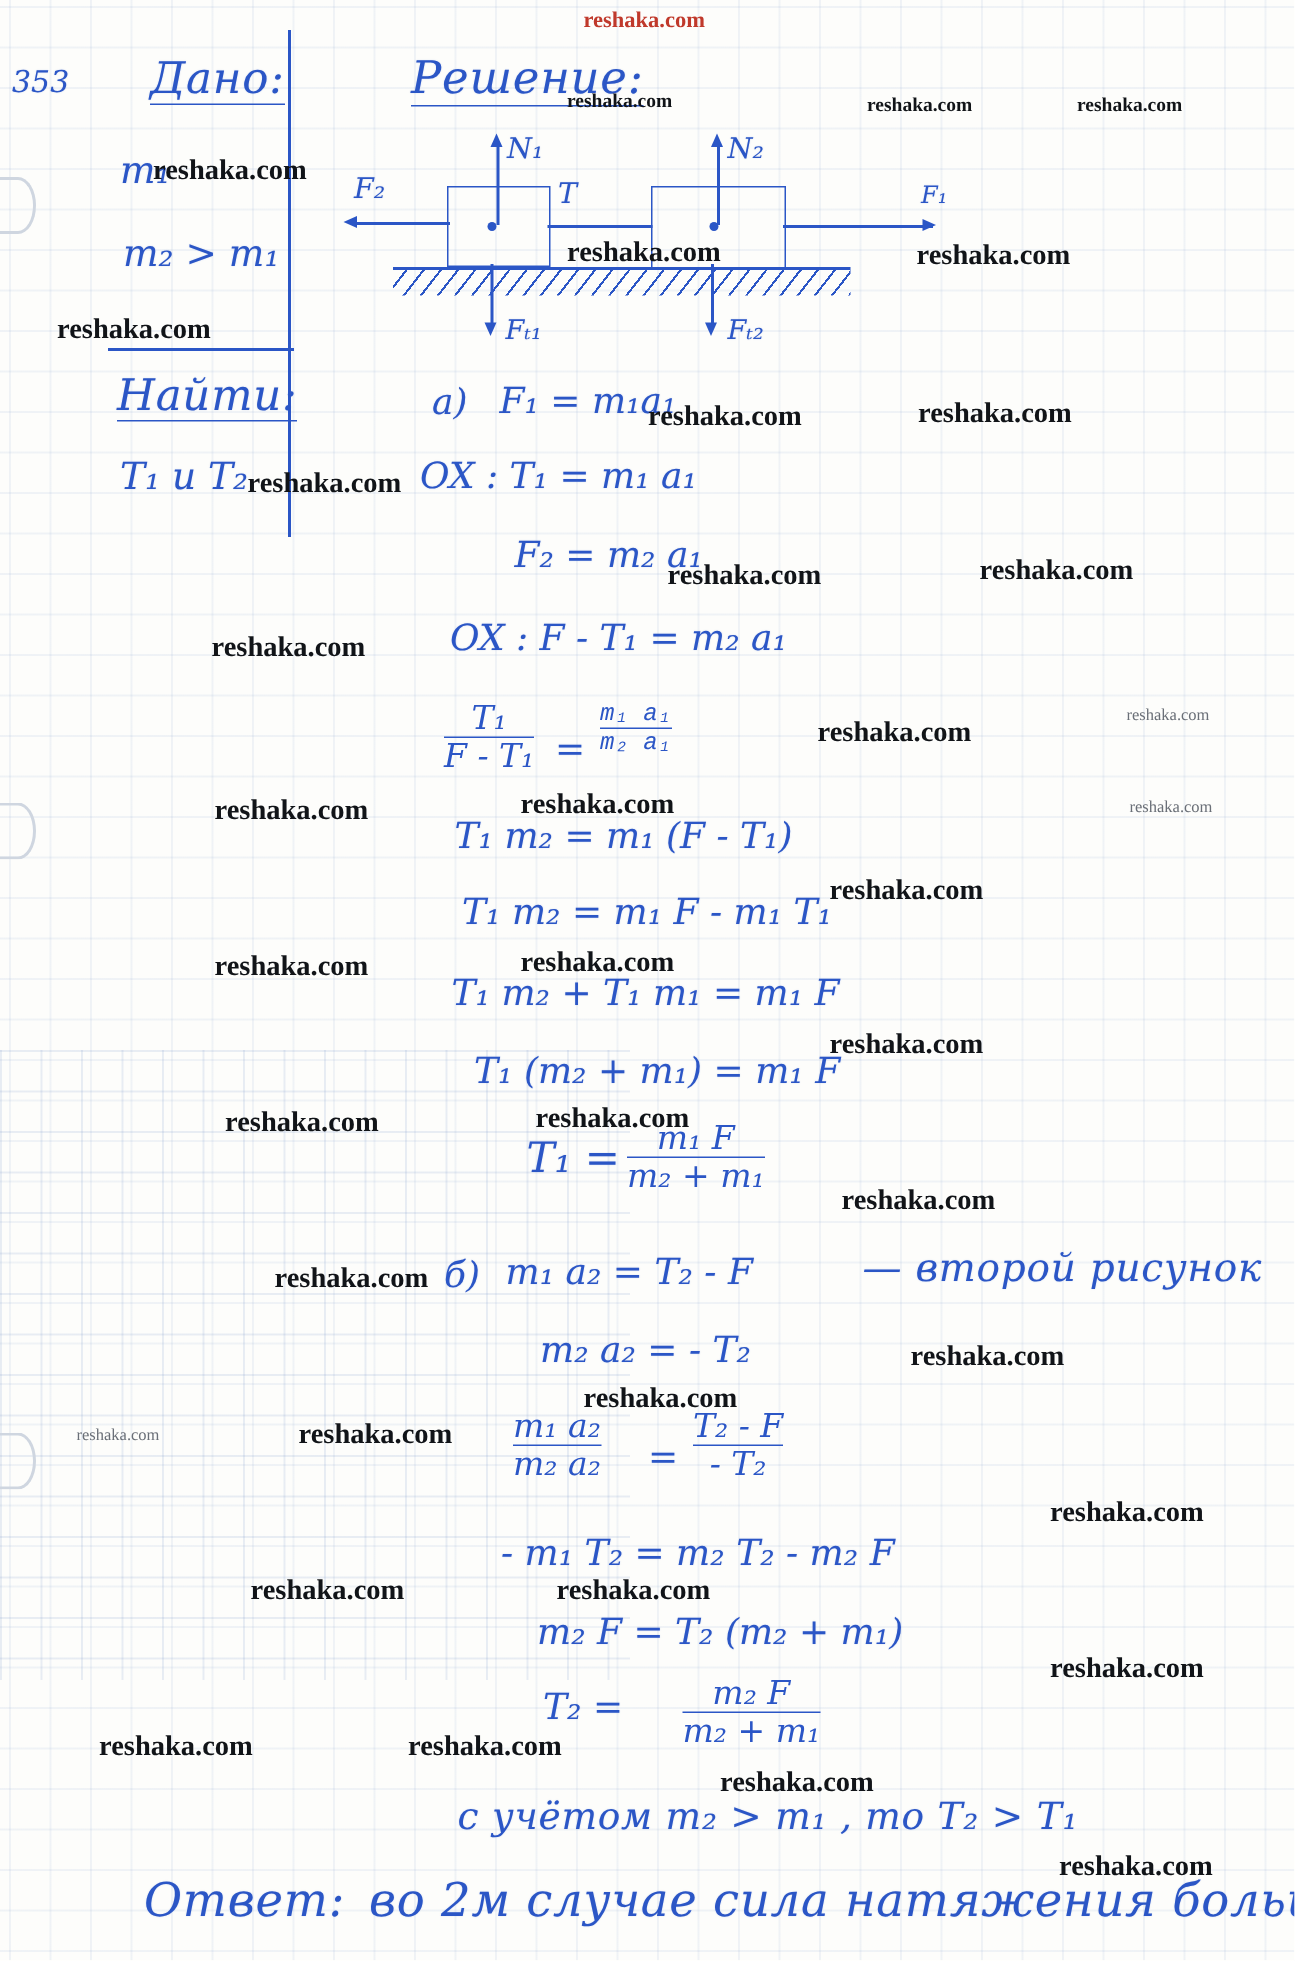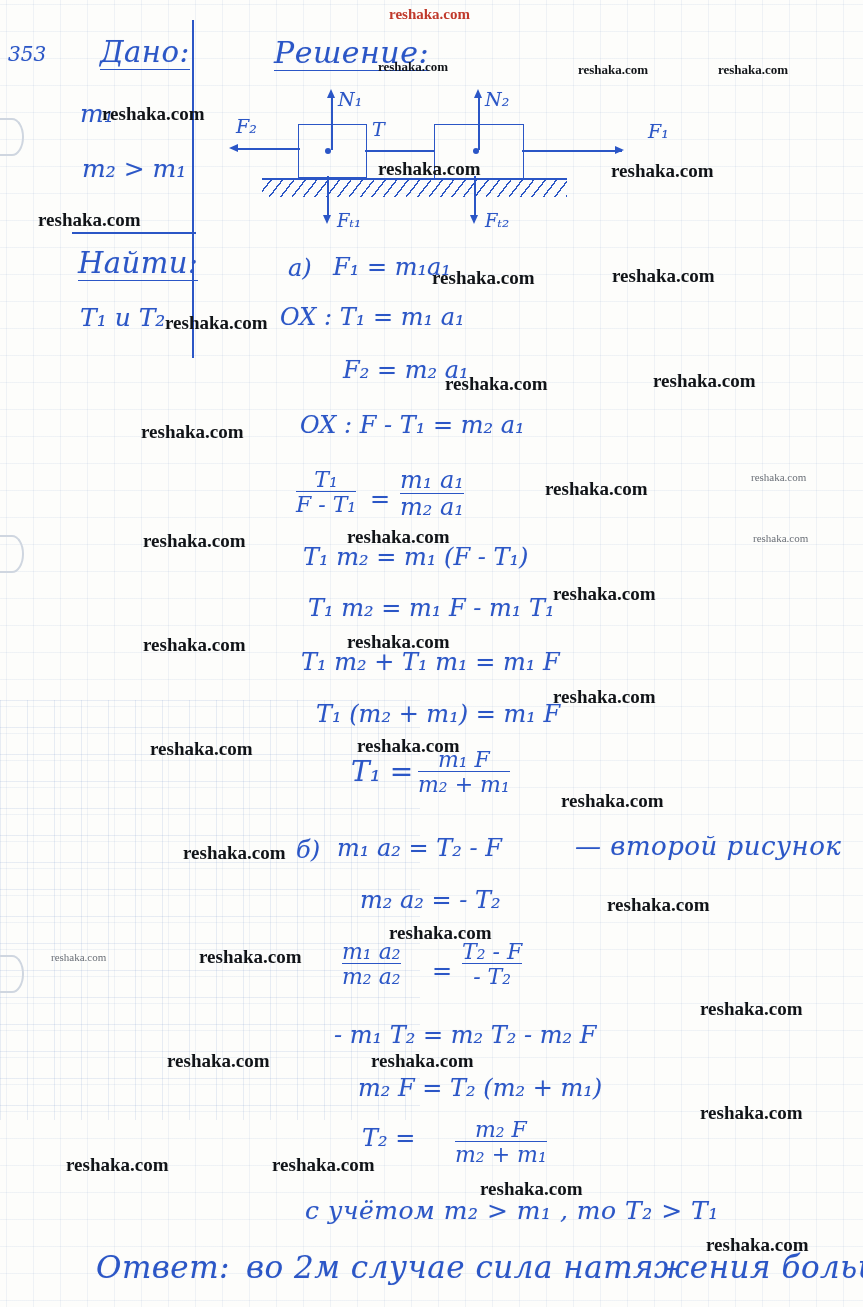--- a/index.html
+++ b/index.html
@@ -181,21 +181,21 @@
 
   <div class="arrow arrow-h" style="left:238px; top:148px; width:62px;"></div>
   <div class="head head-l" style="left:229px; top:144px;"></div>
   <div class="hw" style="left:236px; top:117px; font-size:19px;">F₂</div>
 
   <div class="arrow arrow-h" style="left:365px; top:150px; width:70px;"></div>
   <div class="hw" style="left:372px; top:120px; font-size:19px;">T</div>
 
   <div class="arrow arrow-h" style="left:522px; top:150px; width:100px;"></div>
   <div class="head head-r" style="left:615px; top:146px;"></div>
-  <div class="hw" style="left:648px; top:122px; font-size:19px;">F₁</div>
+  <div class="hw" style="left:614px; top:122px; font-size:16px;">F₁</div>
 
   <div class="arrow arrow-v" style="left:327px; top:176px; height:42px;"></div>
   <div class="head head-d" style="left:323px; top:215px;"></div>
   <div class="hw" style="left:337px; top:212px; font-size:18px;">Fₜ₁</div>
 
   <div class="arrow arrow-v" style="left:474px; top:176px; height:42px;"></div>
   <div class="head head-d" style="left:470px; top:215px;"></div>
   <div class="hw" style="left:485px; top:212px; font-size:18px;">Fₜ₂</div>
 
   <div class="hw" style="left:288px; top:256px; font-size:24px;">а)</div>
@@ -205,21 +205,21 @@
 
   <div class="hw" style="left:343px; top:358px; font-size:24px;">F₂ = m₂ a₁</div>
 
   <div class="hw" style="left:300px; top:413px; font-size:24px;">OX :  F - T₁ = m₂ a₁</div>
 
   <div class="frac" style="left:296px; top:468px; font-size:22px;">
     <span class="num">T₁</span>
     <span class="den">F - T₁</span>
   </div>
   <div class="hw" style="left:370px; top:487px; font-size:24px;">=</div>
-  <div class="frac" style="left:400px; top:468px; font-size:24px;">
+  <div class="frac" style="left:400px; top:468px; font-size:16px;font-family:Liberation Mono, monospace;">
     <span class="num">m₁ a₁</span>
     <span class="den">m₂ a₁</span>
   </div>
 
   <div class="hw" style="left:303px; top:545px; font-size:24px;">T₁ m₂ = m₁ (F - T₁)</div>
 
   <div class="hw" style="left:308px; top:596px; font-size:24px;">T₁ m₂ = m₁ F - m₁ T₁</div>
 
   <div class="hw" style="left:301px; top:650px; font-size:24px;">T₁ m₂ + T₁ m₁ = m₁ F</div>
 

